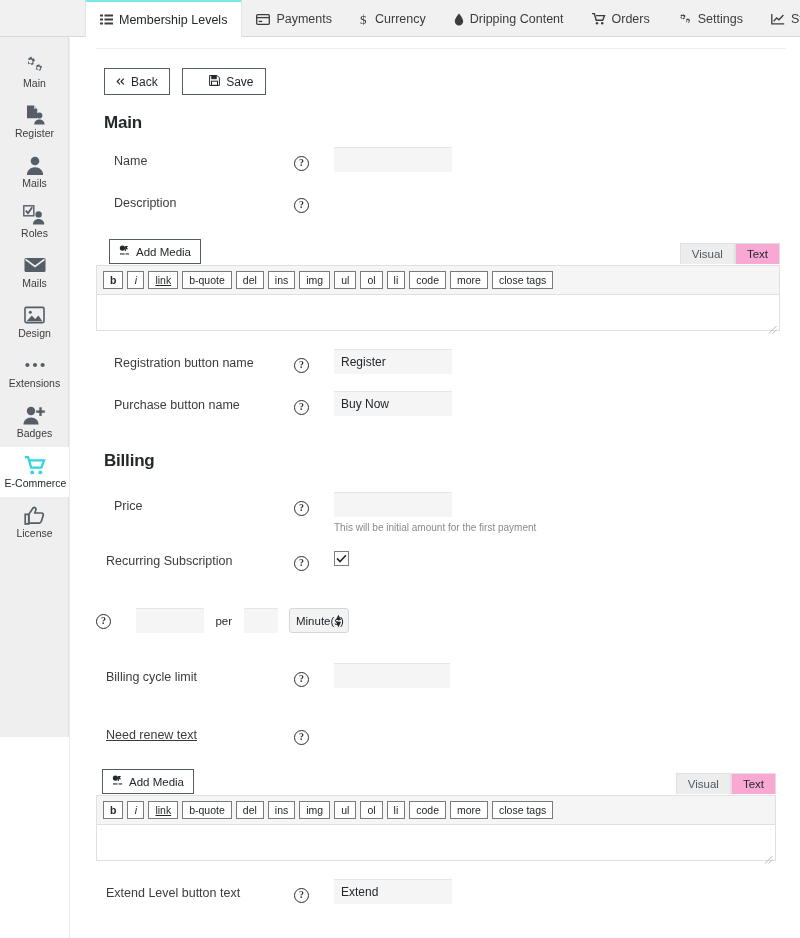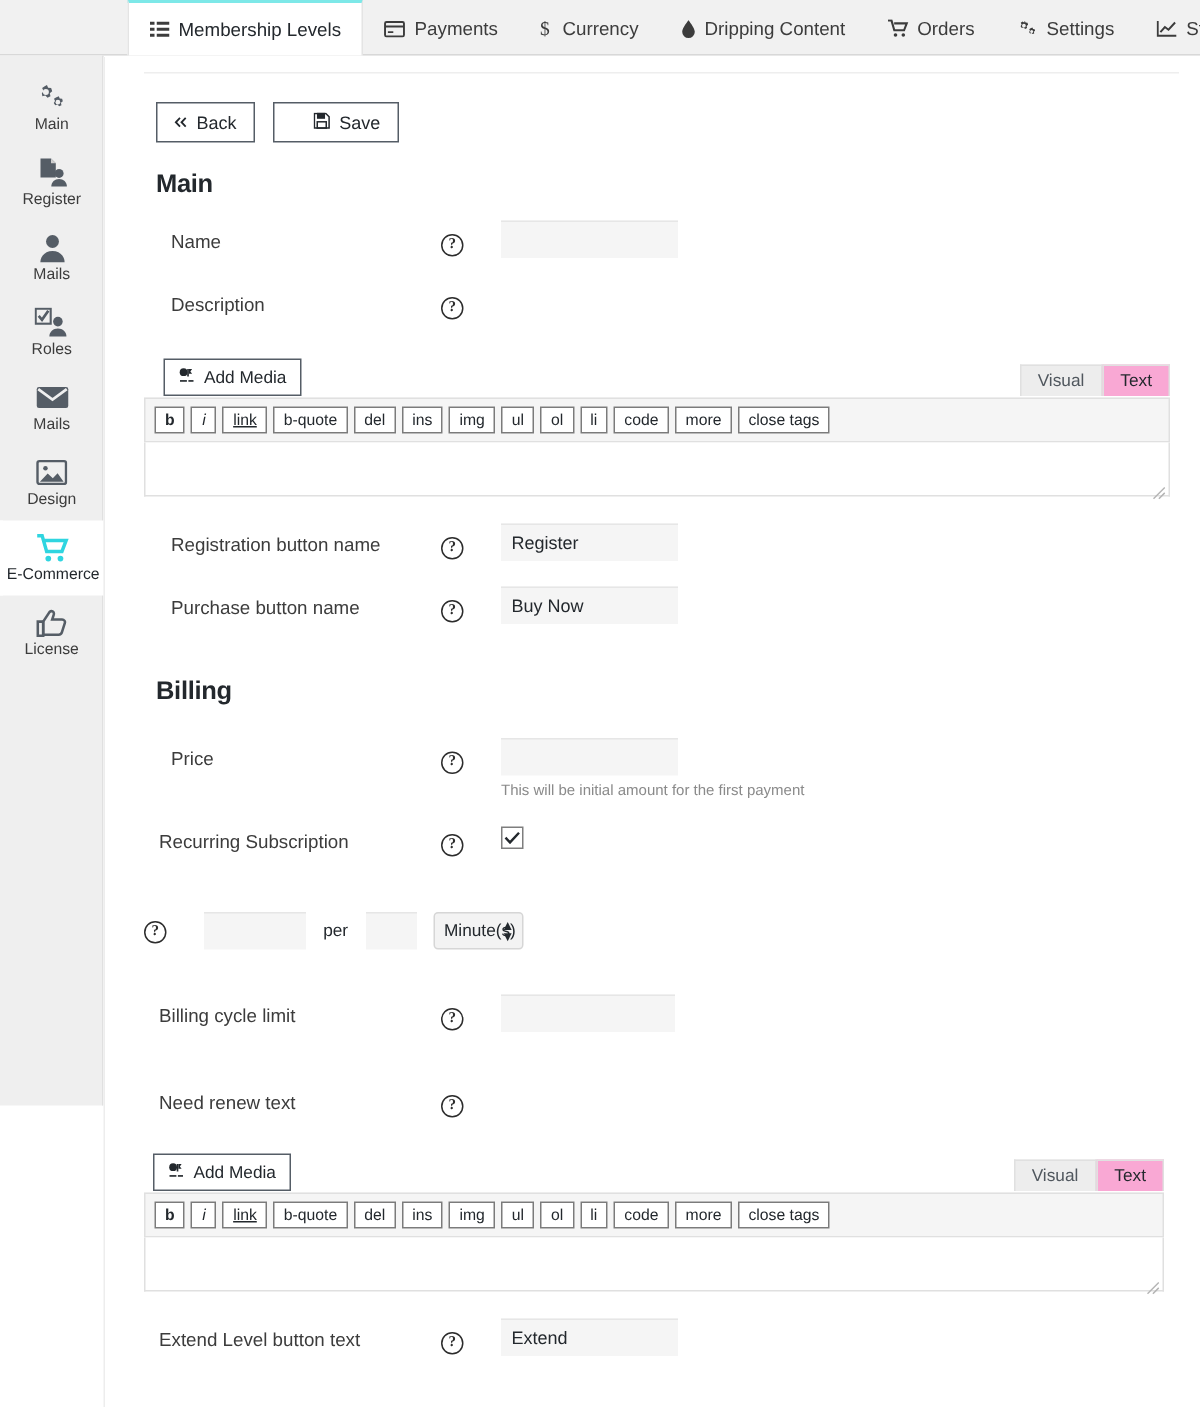--- a/index.html
+++ b/index.html
@@ -380,21 +380,42 @@
       <span class="sicon">
         <svg width="21" height="18" viewBox="0 0 21 18" fill="none" stroke="#555d66" stroke-width="1.6">
           <rect x="1" y="1.4" width="19" height="15.2" rx="1.3"></rect>
           <circle cx="6.3" cy="6.2" r="1.5" fill="#555d66" stroke="none"></circle>
           <path d="M2.6 15.2l5.2-5.6 3.4 3.3 3.2-3.4 4 5.7z" fill="#555d66" stroke="none"></path>
         </svg>
       </span>
       <span class="slabel">Design</span>
     </div>
 
-
+    <div class="side-item">
+      <span class="sicon">
+        <svg width="22" height="8" viewBox="0 0 22 8" fill="#555d66">
+          <circle cx="3.4" cy="4" r="2.1"></circle>
+            <circle cx="11" cy="4" r="2.1"></circle>
+            <circle cx="18.6" cy="4" r="2.1"></circle>
+        </svg>
+      </span>
+      <span class="slabel">Extensions</span>
+    </div>
+
+    <div class="side-item">
+      <span class="sicon">
+        <svg width="23" height="19" viewBox="0 0 23 19" fill="#555d66">
+          <circle cx="8" cy="5" r="4.2"></circle>
+          <path d="M0.4 18.6c0-4.3 3.4-7.2 7.6-7.2s7.6 2.9 7.6 7.2z"></path>
+          <rect x="16.3" y="1.3" width="2.4" height="8.6"></rect>
+          <rect x="13.2" y="4.4" width="8.6" height="2.4"></rect>
+        </svg>
+      </span>
+      <span class="slabel">Badges</span>
+    </div>
 
     <div class="side-item active">
       <span class="sicon">
         <svg width="23" height="19" viewBox="0 0 23 19" fill="#2fd5e0">
           <path d="M0.8 1.2h3.3l3 10.4h10.2l2.8-7.3H5.2" fill="none" stroke="#2fd5e0" stroke-width="2.3"></path>
           <circle cx="8.2" cy="16.4" r="1.9"></circle>
             <circle cx="16.3" cy="16.4" r="1.9"></circle>
         </svg>
       </span>
       <span class="slabel">E-Commerce</span>
@@ -561,21 +582,21 @@
 
     <div class="row" style="margin-top:16px;">
       <div class="lbl" style="padding-left:10px;">Billing cycle limit</div>
       <div class="help"><span class="qmark">?</span></div>
       <div class="fld">
         <input class="txt w-limit" type="text" value="" style="">
       </div>
     </div>
 
     <div class="row" style="margin-top:16px;min-height:28px;">
-      <div class="lbl" style="padding-left:10px;">Need renew text</div>
+      <div class="lbl" style="padding-left:10px;text-decoration:underline;">Need renew text</div>
       <div class="help"><span class="qmark">?</span></div>
       <div class="fld"></div>
     </div>
 
     <div class="editor" style="margin-right:14px;">
       <div class="ed-top">
         <button class="addmedia" style="margin-left:6px;">
           <span>
             <svg width="11" height="11" viewBox="0 0 11 11" fill="#23282d">
               <circle cx="3.4" cy="3.1" r="2.6"></circle>

